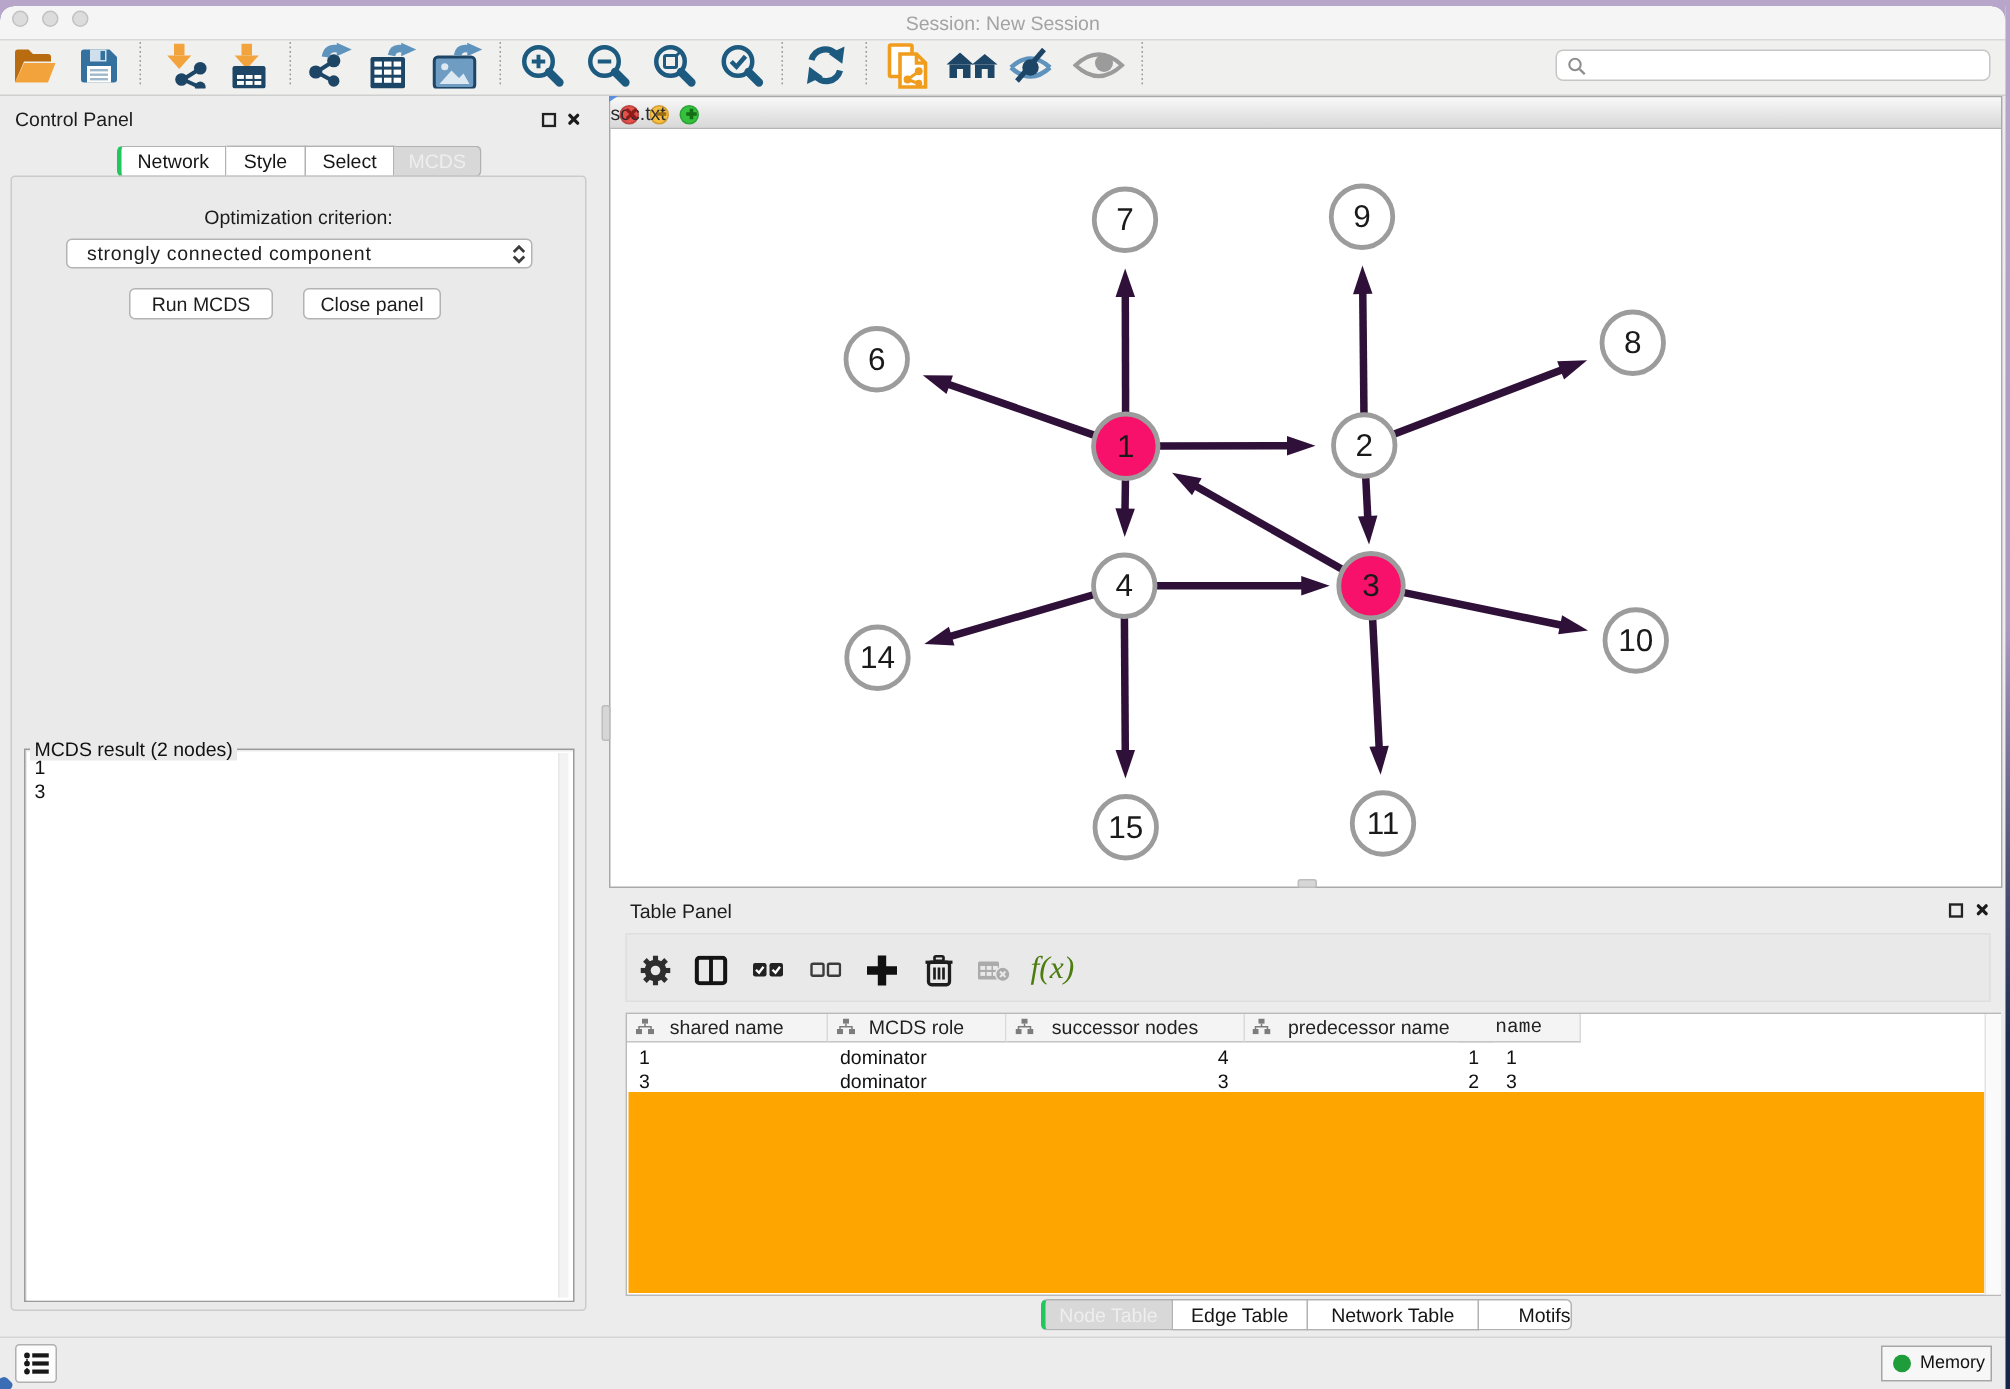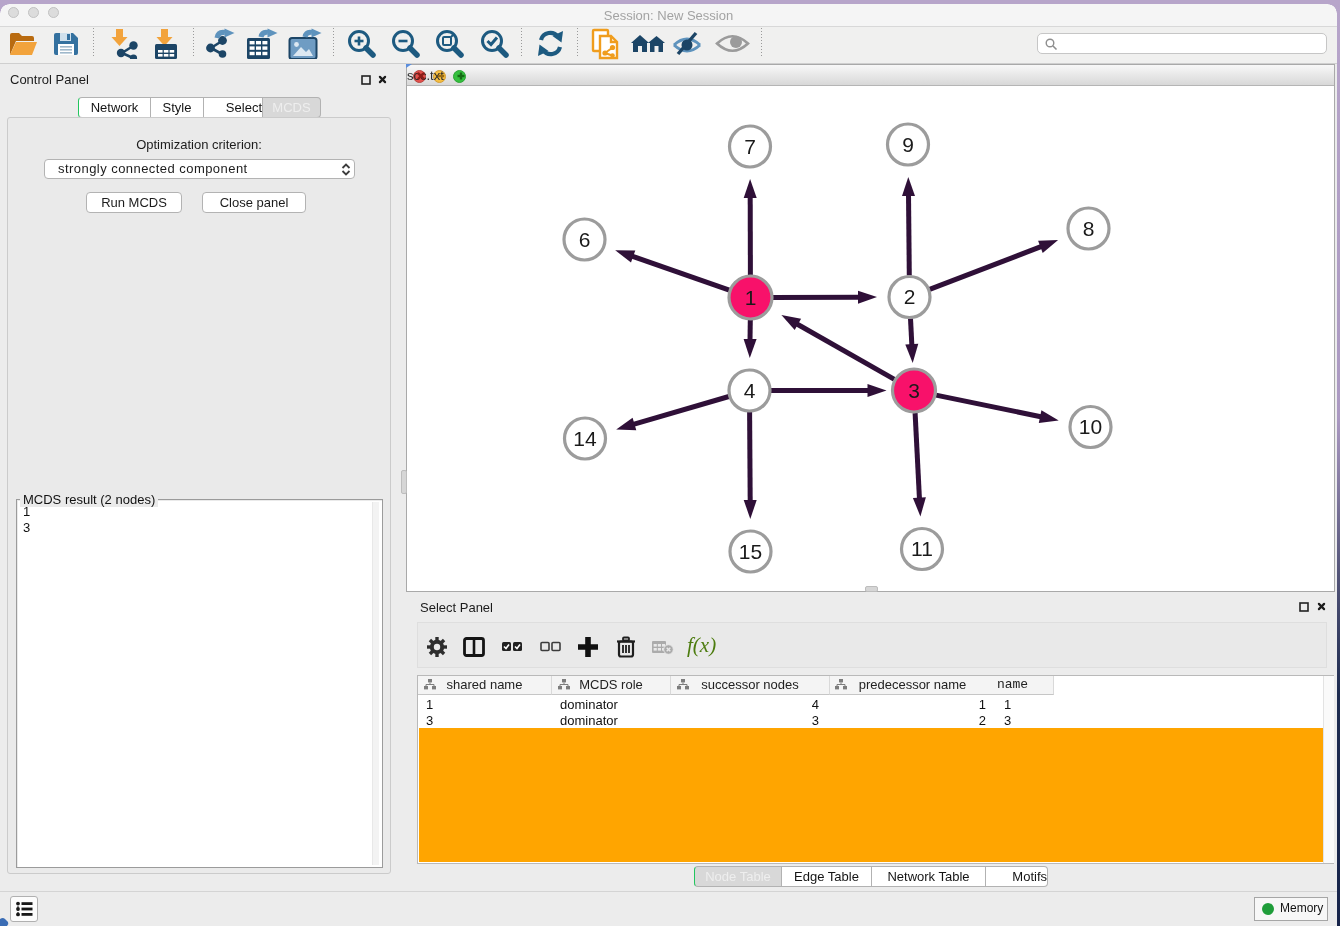--- a/index.html
+++ b/index.html
@@ -17,21 +17,21 @@
 #toolbar { position:absolute; left:0; top:26px; width:1337px; height:38px;
   background:#f0f0ef; border-bottom:1px solid #cfcfcf; border-top:1px solid #d8d8d8; }
 .sep { position:absolute; top:28px; height:30px; width:1px;
   background-image:linear-gradient(#9a9a9a 34%, rgba(0,0,0,0) 0%); background-size:1px 3px; }
 #searchbox { position:absolute; left:1037px; top:33px; width:290px; height:21px;
   background:#fff; border:1px solid #c6c6c6; border-radius:5px; }
 #cp-title { position:absolute; left:10px; top:72px; font-size:13px; color:#1c1c1c; }
 .tabbar { position:absolute; display:flex; font-size:13px; color:#151515; }
 .tabbar .tab { background:#fff; border:1px solid #b2b2b2; border-left:none;
   height:21px; line-height:20px; text-align:center; }
-.tabbar .tab.first { border-left:1px solid #22c55e; border-radius:4px 0 0 4px; }
+.tabbar .tab.first { border-left:3px solid #22c55e; border-radius:4px 0 0 4px; }
 .tabbar .tab.last { border-radius:0 4px 4px 0; }
 .tabbar .tab.sel { background:#d8d8d8; color:#eeeeee; }
 #cp-box { position:absolute; left:7px; top:117px; width:384px; height:757px;
   background:#eaeaea; border:1px solid #cbcbcb; border-radius:3px; }
 #opt-label { position:absolute; left:0; top:137px; width:398px; text-align:center; font-size:13px; color:#1c1c1c; }
 #dropdown { position:absolute; left:44px; top:159px; width:311px; height:20px;
   background:#fff; border:1px solid #b3b3b3; border-radius:4px;
   font-size:13px; color:#1c1c1c; line-height:18px; padding-left:13px; letter-spacing:0.45px; }
 .btn { position:absolute; height:21px; background:#fff; border:1px solid #b3b3b3;
   border-radius:4px; font-size:13px; color:#1c1c1c; text-align:center; line-height:19px; }
@@ -239,34 +239,34 @@
     </svg>
  <svg class="abs" style="left:377px;top:74px;" width="11" height="11" viewBox="0 0 11 11">
       <g stroke="#1c1c1c" stroke-width="2.2" stroke-linecap="round">
         <line x1="2.9" y1="2.9" x2="8.1" y2="8.1"></line>
         <line x1="8.1" y1="2.9" x2="2.9" y2="8.1"></line>
       </g>
     </svg>
  <div class="tabbar" style="left:78px; top:97px;">
   <div class="tab first" style="width:73px;">Network</div>
       <div class="tab" style="width:53px;">Style</div>
-  <div class="tab" style="width:59px;text-align:right;">Select</div>
+  <div class="tab" style="width:59px;">Select</div>
       <div class="tab last sel" style="width:58px;">MCDS</div>
  </div>
  <div id="cp-box"></div>
  <div id="dropdown">strongly connected component</div>
  <div id="opt-label">Optimization criterion:</div>
  <svg class="abs" style="left:340px;top:163px;" width="12" height="13" viewBox="0 0 12 13">
       <g fill="none" stroke="#3c3c3c" stroke-width="1.8">
         <path d="M2.5,5 L6,1.5 L9.5,5"></path>
         <path d="M2.5,8 L6,11.5 L9.5,8"></path>
       </g>
     </svg>
  <div class="btn" style="left:86px; top:192px; width:96px;">Run MCDS</div>
- <div class="btn" style="left:202px; top:192px; width:104px;">Close panel</div>
+ <div class="btn" style="left:202px; top:192px; width:92px;">Close panel</div>
  <div id="mcds-group">
   <div id="mcds-text">1<br>3</div>
   <div id="mcds-scroll"></div>
   <div id="mcds-label">MCDS result (2 nodes)</div>
  </div>
  <div id="netwin">
   <div id="net-titlebar">
    <div class="mtl" style="left:6px; background:#e4504c; border:1px solid #b64540;"></div>
    <div class="mtl" style="left:26px; background:#f6be40; border:1px solid #d29d35;"></div>
    <div class="mtl" style="left:46px; background:#35c03e; border:1px solid #2ba335;"></div>
@@ -337,21 +337,21 @@
           <text x="683.5" y="348.0" text-anchor="middle" font-size="21" fill="#1a1a1a">10</text>
           <circle cx="515.0" cy="463.0" r="20.5" fill="#ffffff" stroke="#9c9c9c" stroke-width="3.2"></circle>
           <text x="515.0" y="470.0" text-anchor="middle" font-size="21" fill="#1a1a1a">11</text>
           <circle cx="178.0" cy="352.5" r="20.5" fill="#ffffff" stroke="#9c9c9c" stroke-width="3.2"></circle>
           <text x="178.0" y="359.5" text-anchor="middle" font-size="21" fill="#1a1a1a">14</text>
           <circle cx="343.5" cy="465.5" r="20.5" fill="#ffffff" stroke="#9c9c9c" stroke-width="3.2"></circle>
           <text x="343.5" y="472.5" text-anchor="middle" font-size="21" fill="#1a1a1a">15</text>
         </g>
       </svg>
  </div>
- <div id="tp-title">Select Panel</div>
+ <div id="tp-title">Table Panel</div>
  <svg class="abs" style="left:1299px;top:602px;" width="10" height="10" viewBox="0 0 10 10">
       <rect x="1" y="1" width="8" height="8" fill="none" stroke="#222" stroke-width="1.6"></rect>
     </svg>
  <svg class="abs" style="left:1316px;top:601px;" width="11" height="11" viewBox="0 0 11 11">
       <g stroke="#1c1c1c" stroke-width="2.2" stroke-linecap="round">
         <line x1="2.9" y1="2.9" x2="8.1" y2="8.1"></line>
         <line x1="8.1" y1="2.9" x2="2.9" y2="8.1"></line>
       </g>
     </svg>
  <div id="tp-toolbar"></div>

